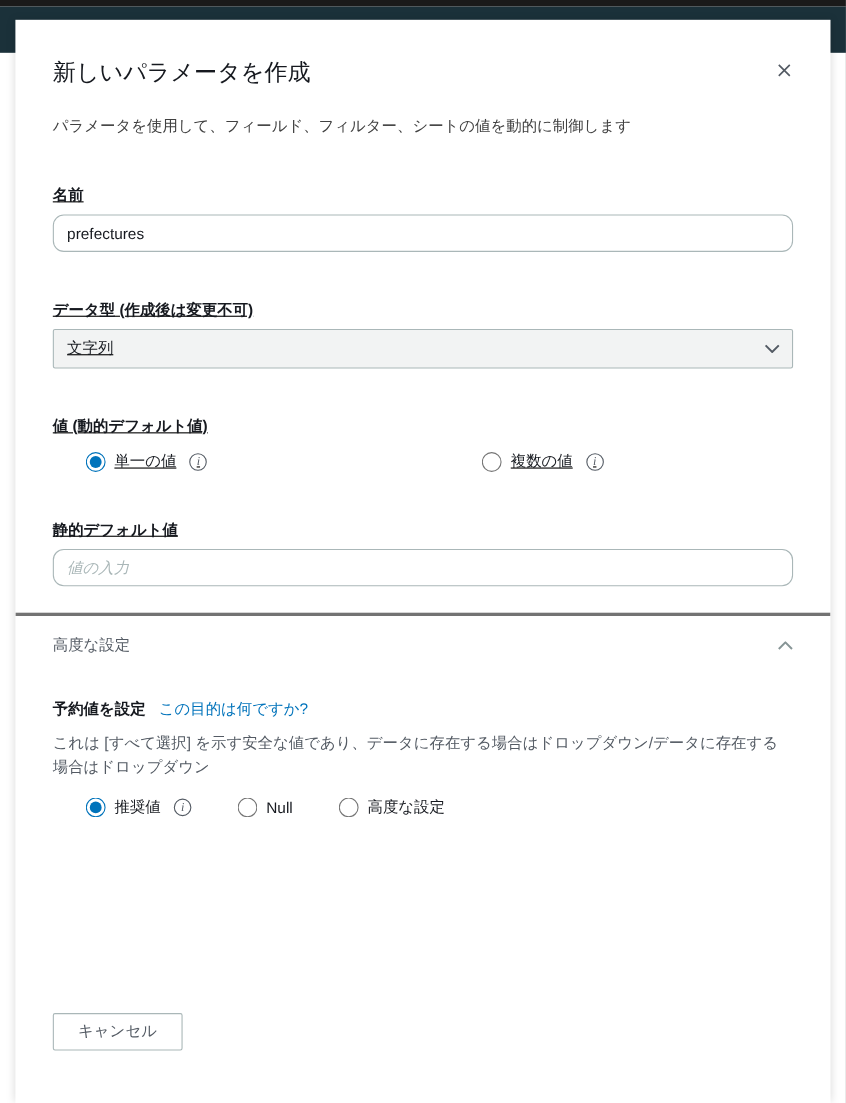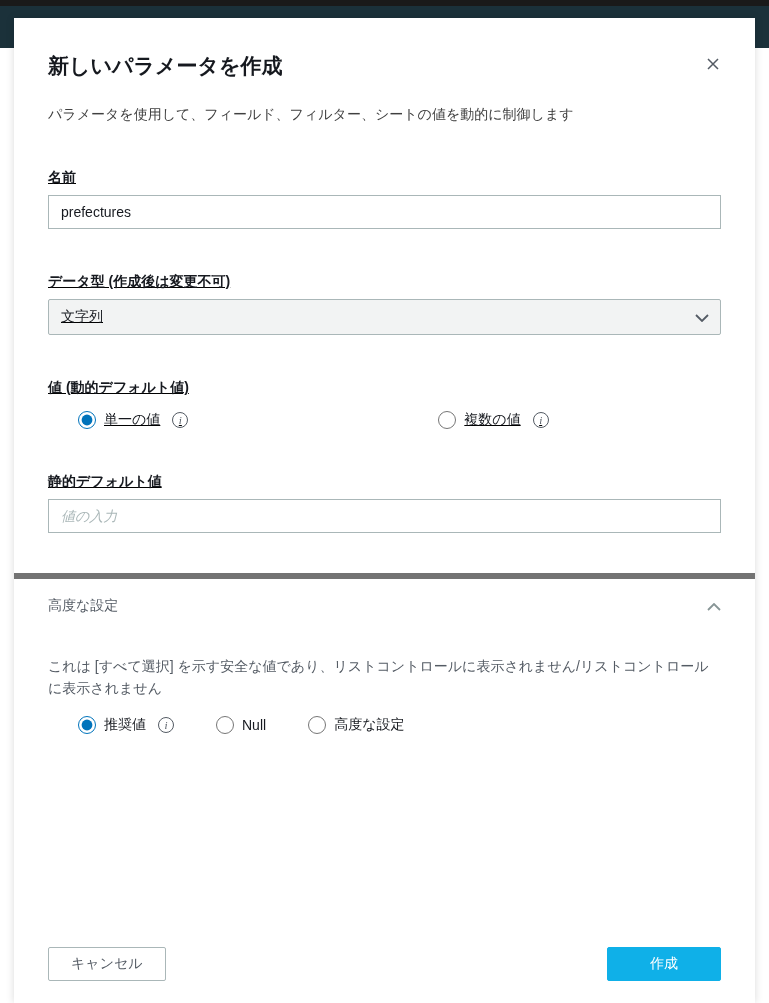--- a/index.html
+++ b/index.html
@@ -42,21 +42,21 @@
       flex-direction: column;
     }
     .modal-header {
       padding: 34px 34px 0 34px;
       display: flex;
       justify-content: space-between;
       align-items: flex-start;
     }
     .modal-title {
       font-size: 21px;
-      font-weight: 700;
+      font-weight: 400;
       color: #16191f;
     }
     .close-btn {
       cursor: pointer;
       width: 16px;
       height: 16px;
       display: flex;
       align-items: center;
       justify-content: center;
       color: #545b64;
@@ -83,21 +83,21 @@
       font-weight: 700;
       color: #16191f;
       margin-bottom: 8px;
       display: block;
     }
     .text-input {
       width: 100%;
       padding: 8px 12px;
       font-size: 14px;
       border: 1px solid #aab7b8;
-      border-radius: 0;
+      border-radius: 10px;
       background: #fff;
       color: #16191f;
       outline: none;
     }
     .text-input::placeholder {
       color: #aab7b8;
       font-style: italic;
     }
     .select-wrapper {
       position: relative;
@@ -158,22 +158,22 @@
       cursor: pointer;
       margin-left: 4px;
     }
     .link {
       color: #0073bb;
       font-size: 14px;
       cursor: pointer;
       text-decoration: none;
     }
     .advanced-section {
-      margin-top: 40px;
-      border-top: 6px solid #737373;
+      margin-top: 24px;
+      border-top: 3px solid #737373;
       margin-left: -34px;
       margin-right: -34px;
       padding: 18px 34px 0 34px;
     }
     .advanced-header {
       display: flex;
       justify-content: space-between;
       align-items: center;
       cursor: pointer;
     }
@@ -203,21 +203,21 @@
       color: #545b64;
       line-height: 1.6;
       margin-bottom: 16px;
     }
     .vertical-radio-group {
       display: flex;
       flex-direction: row;
       gap: 12px;
     }
     .modal-footer {
-      padding: 20px 34px 22px 34px;
+      padding: 20px 34px 48px 34px;
       display: flex;
       justify-content: space-between;
       align-items: flex-end;
       border-top: 1px solid transparent;
     }
     .btn {
       padding: 7px 22px;
       font-size: 14px;
       border-radius: 2px;
       cursor: pointer;
@@ -299,21 +299,25 @@
       <div class="advanced-header">
         <span class="advanced-title">高度な設定</span>
         <span class="collapse-chevron">
           <svg width="14" height="8" viewBox="0 0 14 8">
               <path d="M1 7 L7 1 L13 7" stroke="#879596" stroke-width="1.8" fill="none"></path>
             </svg>
         </span>
       </div>
 
       <div class="reserve-section">
-        <p class="reserve-desc">これは [すべて選択] を示す安全な値であり、リストコントロールに表示されません/リストコントロールに表示されません</p>
+        <div class="reserve-header">
+          <span class="reserve-title">予約値を設定</span>
+          <a class="link">この目的は何ですか?</a>
+        </div>
+        <p class="reserve-desc">これは [すべて選択] を示す安全な値であり、データに存在する場合はドロップダウン/データに存在する場合はドロップダウン</p>
 
         <div class="vertical-radio-group">
           <div class="radio-option">
             <input type="radio" name="reserve" class="radio-input" checked="" style="">
             <span class="radio-label">推奨値</span>
             <span class="info-icon">i</span>
           </div>
           <div class="radio-option">
             <input type="radio" name="reserve" class="radio-input" style="">
             <span class="radio-label">Null</span>
@@ -322,15 +326,14 @@
             <input type="radio" name="reserve" class="radio-input" style="">
             <span class="radio-label">高度な設定</span>
           </div>
         </div>
       </div>
     </div>
   </div>
 
   <div class="modal-footer">
     <button class="btn btn-secondary">キャンセル</button>
-    <button class="btn btn-primary">作成</button>
   </div>
 </div>
 
 </body></html>

